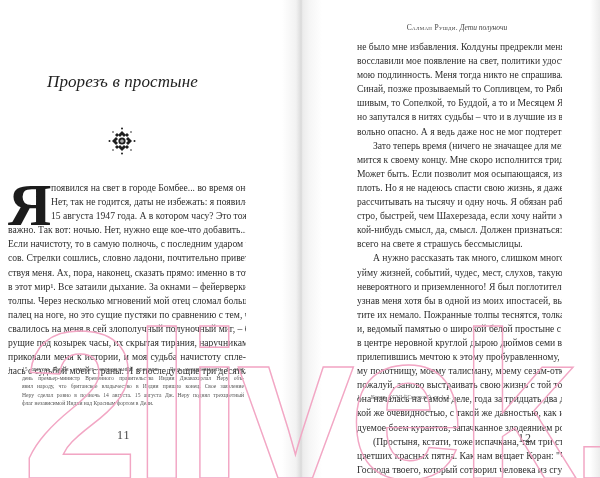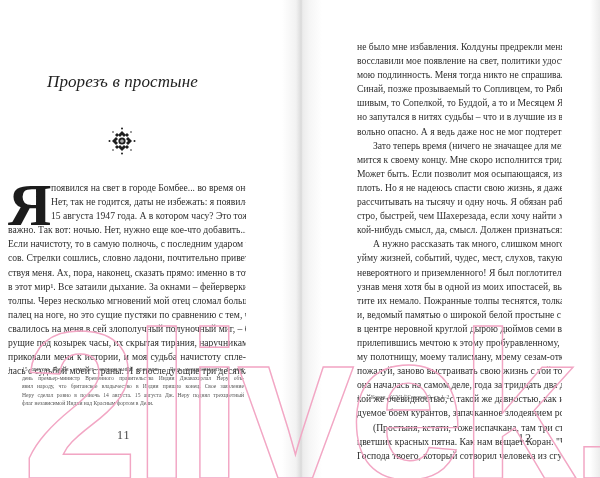--- a/index.html
+++ b/index.html
@@ -133,36 +133,41 @@
       </div>
     </div>
 
     <div class="folio folio-left">11</div>
   </div>
 
   <div class="gutter"></div>
 
   <div class="page page-right" style="background:transparent;"></div>
 
+  <div class="running-head">
+    <span class="author">Салман Рушди.</span>
+    <span class="title">Дети полуночи</span>
+  </div>
 
   <div class="text-block right-body" id="right-body">
       <span class="line">не было мне избавления. Колдуны предрекли меня, газеты</span>
       <span class="line">восславили мое появление на свет, политики удостоверили</span>
       <span class="line">мою подлинность. Меня тогда никто не спрашивал. Я, Салем</span>
       <span class="line">Синай, позже прозываемый то Сопливцем, то Рябым, то Пле-</span>
       <span class="line">шивым, то Сопелкой, то Буддой, а то и Месяцем Ясным, проч-</span>
       <span class="line">но запутался в нитях судьбы – что и в лучшие из времен до-</span>
       <span class="line last">вольно опасно. А я ведь даже нос не мог подтереть в то время.</span>
       <span class="line para-start">Зато теперь время (ничего не значащее для меня) стре-</span>
       <span class="line">мится к своему концу. Мне скоро исполнится тридцать один.</span>
       <span class="line">Может быть. Если позволит моя осыпающаяся, изнуренная</span>
       <span class="line">плоть. Но я не надеюсь спасти свою жизнь, я даже не могу</span>
       <span class="line">рассчитывать на тысячу и одну ночь. Я обязан работать бы-</span>
       <span class="line">стро, быстрей, чем Шахерезада, если хочу найти хоть ка-</span>
       <span class="line">кой-нибудь смысл, да, смысл. Должен признаться: больше</span>
+      <span class="line last">всего на свете я страшусь бессмыслицы.</span>
       <span class="line para-start">А нужно рассказать так много, слишком много историй,</span>
       <span class="line">уйму жизней, событий, чудес, мест, слухов, такую густую смесь</span>
       <span class="line">невероятного и приземленного! Я был поглотителем жизней;</span>
       <span class="line">узнав меня хотя бы в одной из моих ипостасей, вы тоже погло-</span>
       <span class="line">тите их немало. Пожранные толпы теснятся, толкаются во мне;</span>
       <span class="line">и, ведомый памятью о широкой белой простыне с прорезанной</span>
       <span class="line">в центре неровной круглой дырою дюймов семи в диаметре,</span>
       <span class="line">прилепившись мечтою к этому пробуравленному, искромсанно-</span>
       <span class="line">му полотнищу, моему талисману, моему сезам-откройся, я начну,</span>
       <span class="line">пожалуй, заново выстраивать свою жизнь с той точки, когда</span>

